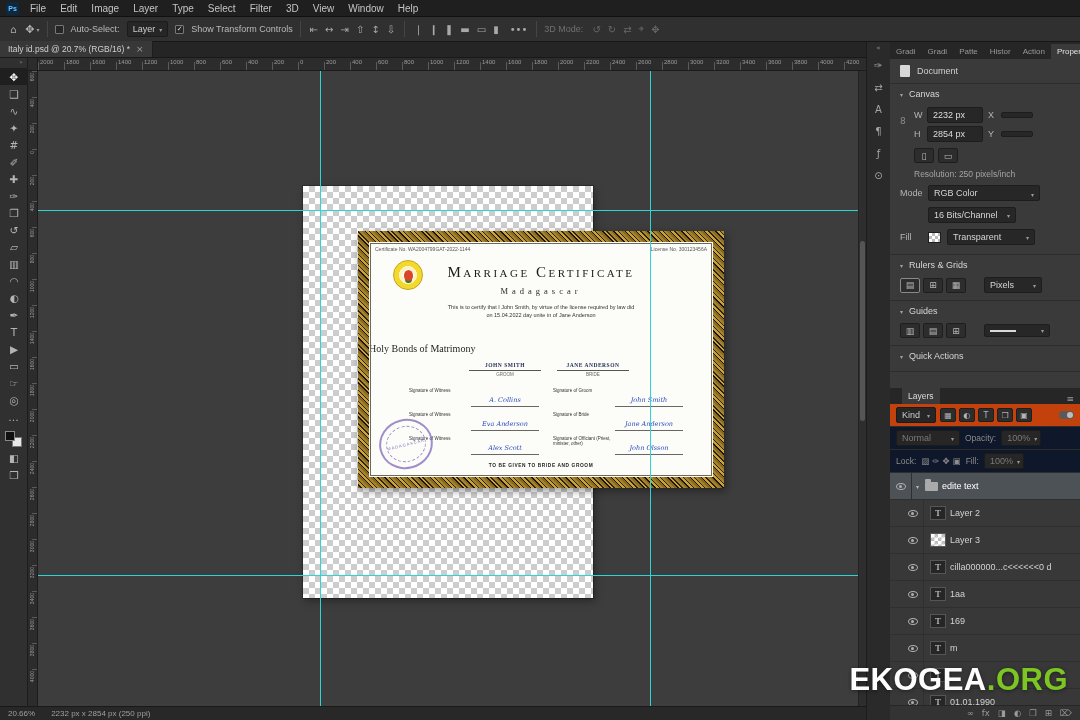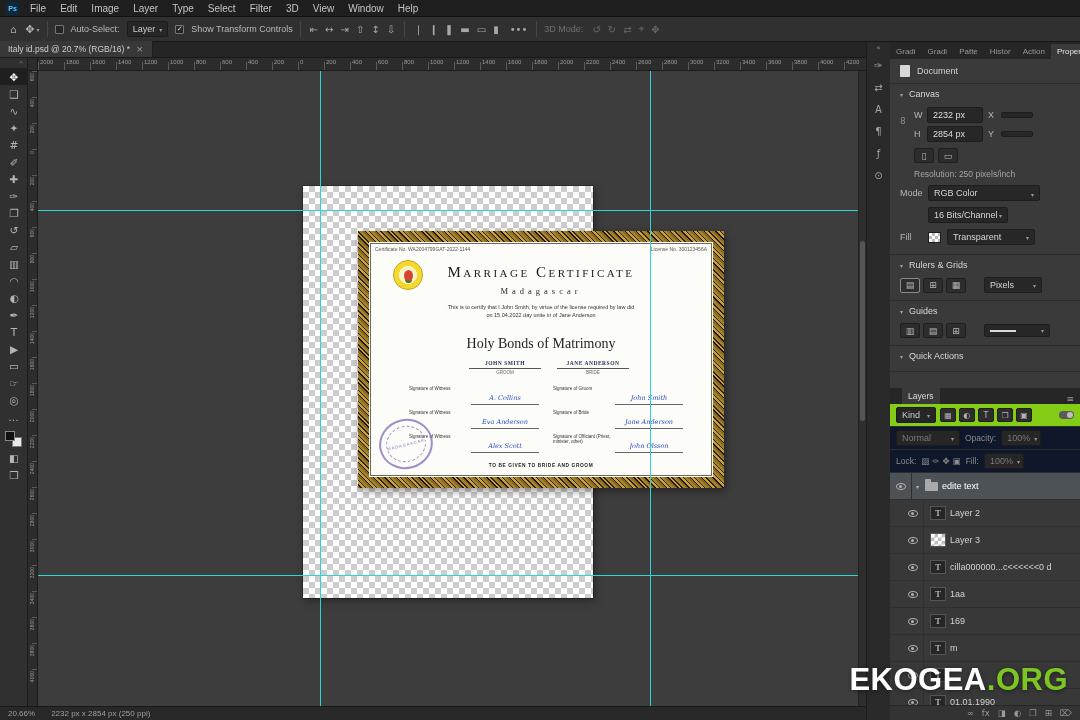--- a/index.html
+++ b/index.html
@@ -54,21 +54,21 @@
 .canvas{position:absolute;top:71px;left:38px;width:828px;height:635px;background:#3d3d3d;overflow:hidden;}
 .doc{position:absolute;left:265px;top:115px;width:290px;height:412px;background-color:#fff;background-image:linear-gradient(45deg,#cdcdcd 25%,transparent 25%,transparent 75%,#cdcdcd 75%),linear-gradient(45deg,#cdcdcd 25%,transparent 25%,transparent 75%,#cdcdcd 75%);background-size:12px 12px;background-position:0 0,6px 6px;box-shadow:0 0 0 1px rgba(0,0,0,.25),2px 3px 8px rgba(0,0,0,.35);}
 .certificate{position:absolute;left:320px;top:160px;width:366px;height:257px;background:#fcfcf9;border:11px solid #8a6a20;border-image:repeating-linear-gradient(45deg,#8a6a20 0 2px,#1c150a 2px 3px,#c9a23a 3px 5px,#2e240e 5px 6px,#a5832a 6px 8px) 11;box-shadow:2px 3px 8px rgba(0,0,0,.4);z-index:2;font-family:"Liberation Serif",serif;color:#222;}
 .certificate::after{content:"";position:absolute;inset:1px;border:1px solid #6e675c;pointer-events:none;}
 .cert-top{display:flex;justify-content:space-between;padding:4px 6px 0;font-size:5px;color:#555;font-family:"Liberation Sans",sans-serif;}
 .cert-logo{position:absolute;left:24px;top:18px;width:30px;height:30px;border-radius:50%;background:radial-gradient(circle,#ffffff 0 28%,#fdf3c0 28% 45%,#f3d92e 45% 100%);border:1px solid #c8a21b;display:flex;align-items:center;justify-content:center;}
 .logo-core{width:9px;height:11px;background:#d8452b;border-radius:50% 50% 45% 45%;box-shadow:0 3px 0 -1px #2e7d32;}
 .cert-title{margin-top:12px;text-align:center;font-size:15px;letter-spacing:2.5px;font-variant:small-caps;color:#1c1c1c;}
 .cert-country{margin-top:5px;text-align:center;font-size:8.5px;letter-spacing:4px;color:#2a2a2a;}
 .cert-body{margin-top:7px;text-align:center;font-size:5.5px;line-height:1.5;color:#333;font-family:"Liberation Sans",sans-serif;}
-.cert-subtitle{margin-top:16px;text-align:center;font-size:14px;color:#1f1f1f;}
+.cert-subtitle{margin-top:23px;text-align:left;font-size:10px;color:#1f1f1f;}
 .cert-names{position:relative;height:22px;margin-top:8px;}
 .cert-name-col{position:absolute;top:0;width:72px;text-align:center;}
 .cert-name{font-size:5.5px;font-weight:bold;color:#233055;border-bottom:1px solid #555;padding-bottom:2px;letter-spacing:.5px;}
 .cert-name-label{font-size:4.5px;color:#666;margin-top:1px;font-family:"Liberation Sans",sans-serif;}
 .cert-sigs{display:flex;gap:14px;margin:4px 30px 0 40px;}
 .sig-col{flex:1;display:flex;flex-direction:column;gap:5px;}
 .sig-row{display:flex;align-items:flex-start;gap:4px;}
 .sig-label{flex:0 0 58px;font-size:4.5px;color:#333;font-family:"Liberation Sans",sans-serif;line-height:1.2;}
 .sig-line{flex:1;border-bottom:1px solid #666;text-align:center;}
 .sig-script{font-family:"DejaVu Serif",serif;font-style:italic;font-size:6.5px;color:#2b4bbf;}
@@ -108,34 +108,34 @@
 .field{background:#272727;border:1px solid #1d1d1d;border-radius:2px;padding:2px 5px;width:56px;color:#ddd;}
 .field.disabled{width:32px;color:#5f5f5f;}
 .orient-row{display:flex;gap:4px;padding:3px 0 2px 24px;}
 .icon-btn{width:20px;height:15px;background:#2d2d2d;border:1px solid #1e1e1e;border-radius:2px;display:flex;align-items:center;justify-content:center;font-size:9px;color:#b8b8b8;}
 .icon-btn.active{border-color:#8a8a8a;}
 .res-text{padding:4px 0 2px 24px;color:#a3a3a3;font-size:8.5px;}
 .prop-row{display:flex;align-items:center;gap:6px;padding:2px 10px;margin:2px 0;}
 .prop-label{width:22px;color:#b5b5b5;}
 .select{display:flex;align-items:center;justify-content:space-between;background:#272727;border:1px solid #1d1d1d;border-radius:2px;padding:2px 5px;color:#d5d5d5;}
 .sel-mode{width:112px;align-items:flex-end;}
-.sel-depth{width:80px;margin-left:28px;}
+.sel-depth{width:88px;margin-left:28px;}
 .fill-swatch{width:13px;height:11px;border:1px solid #1d1d1d;background-color:#fff;background-image:linear-gradient(45deg,#bbb 25%,transparent 25%,transparent 75%,#bbb 75%),linear-gradient(45deg,#bbb 25%,transparent 25%,transparent 75%,#bbb 75%);background-size:6px 6px;background-position:0 0,3px 3px;}
 .sel-fill{width:88px;}
 .rg-row{display:flex;align-items:center;gap:4px;padding:2px 10px;}
 .sel-units{width:58px;margin-left:14px;}
 .sel-guide{width:66px;margin-left:14px;}
 .line-swatch{width:26px;height:2px;background:#d9d9d9;}
 
 
 .layers-panel{flex:1;display:flex;flex-direction:column;background:#363636;min-height:0;}
 .layers-tabbar{height:16px;background:#262626;display:flex;align-items:flex-end;justify-content:space-between;font-size:8.5px;padding-left:12px;}
 .layers-tabbar .panel-tab{background:#3a3a3a;color:#ddd;}
 .panel-menu{padding:0 6px;color:#9a9a9a;font-size:9px;}
-.filter-row{display:flex;align-items:center;gap:4px;padding:3px 6px;background:#84cc16;border-bottom:1px solid #2d2d2d;}
+.filter-row{display:flex;align-items:center;gap:4px;padding:3px 6px;background:#c2410c;border-bottom:1px solid #2d2d2d;}
 .f-icon{width:16px;height:14px;background:#2d2d2d;border:1px solid #1f1f1f;border-radius:2px;display:flex;align-items:center;justify-content:center;font-size:8px;color:#b5b5b5;}
 .toggle{margin-left:auto;width:15px;height:8px;border-radius:4px;background:#5a5a5a;position:relative;}
 .toggle::after{content:"";position:absolute;right:1px;top:1px;width:6px;height:6px;border-radius:50%;background:#bdbdbd;}
 .blend-row,.lock-row{display:flex;align-items:center;gap:5px;padding:3px 6px;background:#0f172a;border-bottom:1px solid #2d2d2d;font-size:8.5px;color:#8b8b8b;}
 .dimmed{color:#7a7a7a;}
 .sel-blend{width:64px;}
 .sel-small{width:40px;}
 .lock-icon{font-size:8.5px;color:#8e8e8e;}
 .layer-list{flex:1;background:#383838;overflow:hidden;}
 .layer-row{display:flex;align-items:center;height:27px;border-bottom:1px solid #2f2f2f;font-size:9px;color:#d2d2d2;}

